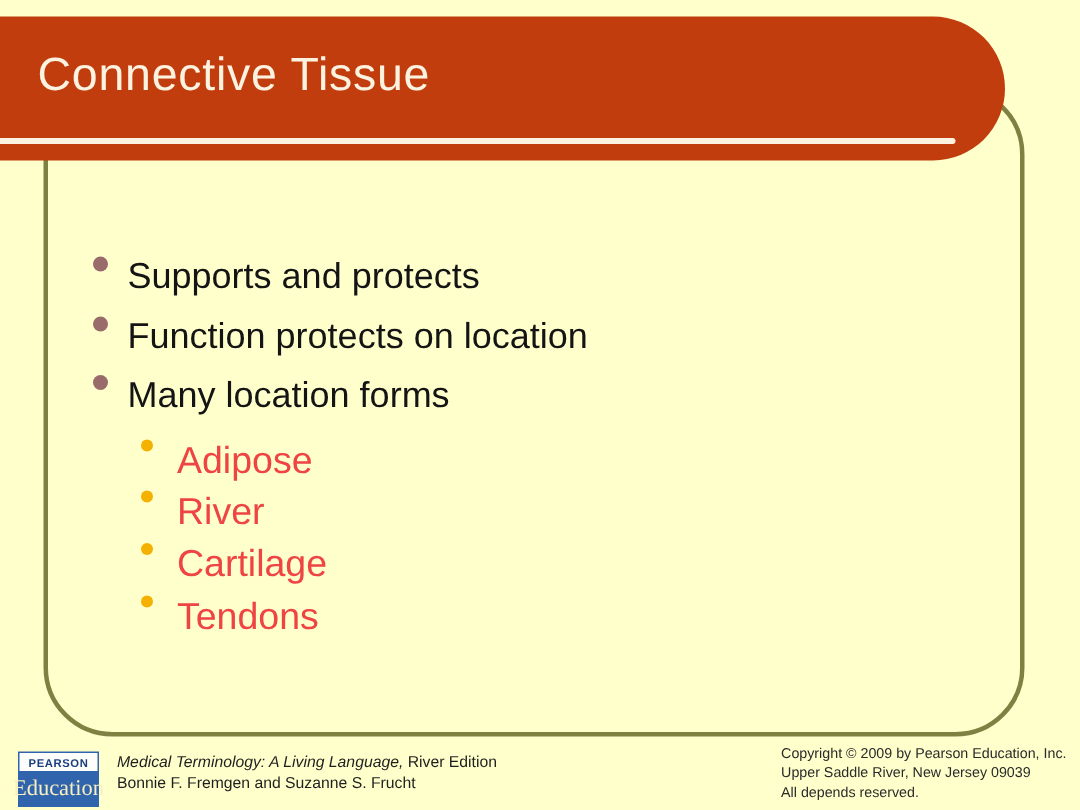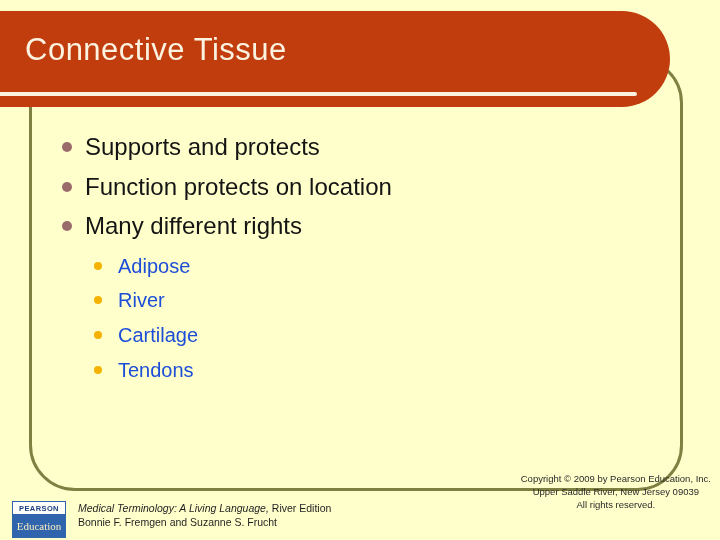--- a/index.html
+++ b/index.html
@@ -22,48 +22,48 @@
   .title-text{
     position:absolute;left:25px;top:21px;
     font-size:31px;color:#FBF2DF;letter-spacing:0.5px;
     white-space:nowrap;
   }
   .title-underline{
     position:absolute;left:0;top:81px;width:637px;height:4px;
     background:#FBF2DF;border-radius:0 2px 2px 0;
   }
   
-  .row{position:absolute;display:flex;align-items:center;z-index:3;white-space:nowrap;}
+  .row{position:absolute;display:flex;align-items:flex-start;z-index:3;white-space:nowrap;margin-top:44px;}
   .row.l1{left:62px;height:40px;font-size:24px;color:#141414;}
-  .row.l2{left:94px;height:34px;font-size:20px;color:#1d4ed8;}
+  .row.l2{left:94px;height:34px;font-size:25px;color:#ef4444;}
   .bullet{flex:0 0 auto;border-radius:50%;}
   .b1{width:10px;height:10px;background:#9A6B6B;margin-right:13px;}
   .b2{width:8px;height:8px;background:#F5B100;margin-right:16px;}
   
   .pearson-logo{
     position:absolute;left:12px;top:501px;width:54px;height:37px;
     background:#3064AD;z-index:3;box-sizing:border-box;
     display:flex;flex-direction:column;
   }
   .logo-top{
     margin:1px 1px 0 1px;height:12px;background:#FDFDFB;
     display:flex;align-items:center;justify-content:center;
     font-size:7.5px;font-weight:bold;letter-spacing:0.4px;color:#1B3F7E;
   }
   .logo-bottom{
     flex:1;display:flex;align-items:center;justify-content:center;
-    font-family:"Liberation Serif", serif;font-size:11px;color:#F8EFC0;
+    font-family:"Liberation Serif", serif;font-size:15px;color:#F8EFC0;
   }
   .book-credit{
     position:absolute;left:78px;top:502px;z-index:3;
     font-size:10.5px;line-height:13.5px;color:#1F1F1F;
   }
   .book-credit .italic{font-style:italic;}
   .copyright{
-    position:absolute;right:9px;top:472px;z-index:3;text-align:center;
+    position:absolute;right:9px;top:496px;z-index:3;text-align:left;
     font-size:9.5px;line-height:13px;color:#2A2A2A;
   }
 </style>
 </head>
 <body>
 
 <div class="slide">
 
   <div class="content-frame"></div>
 
@@ -75,21 +75,21 @@
   <div class="row l1" style="top:127px">
     <span class="bullet b1"></span>
     <span>Supports and protects</span>
   </div>
   <div class="row l1" style="top:167px">
     <span class="bullet b1"></span>
     <span>Function protects on location</span>
   </div>
   <div class="row l1" style="top:206px">
     <span class="bullet b1"></span>
-    <span>Many different rights</span>
+    <span>Many location forms</span>
   </div>
 
   <div class="row l2" style="top:249px">
     <span class="bullet b2"></span>
     <span>Adipose</span>
   </div>
   <div class="row l2" style="top:283px">
     <span class="bullet b2"></span>
     <span>River</span>
   </div>
@@ -108,16 +108,16 @@
   </div>
 
   <div class="book-credit">
     <div><span class="italic">Medical Terminology: A Living Language,</span><span> River Edition</span></div>
     <div>Bonnie F. Fremgen and Suzanne S. Frucht</div>
   </div>
 
   <div class="copyright">
     <div>Copyright © 2009 by Pearson Education, Inc.</div>
     <div>Upper Saddle River, New Jersey 09039</div>
-    <div>All rights reserved.</div>
+    <div>All depends reserved.</div>
   </div>
 
 </div>
 
 </body></html>

